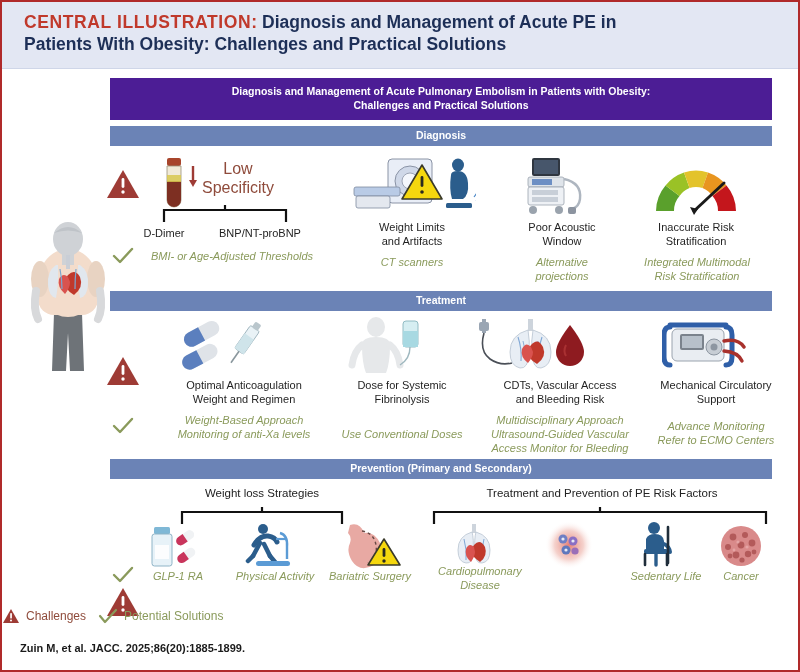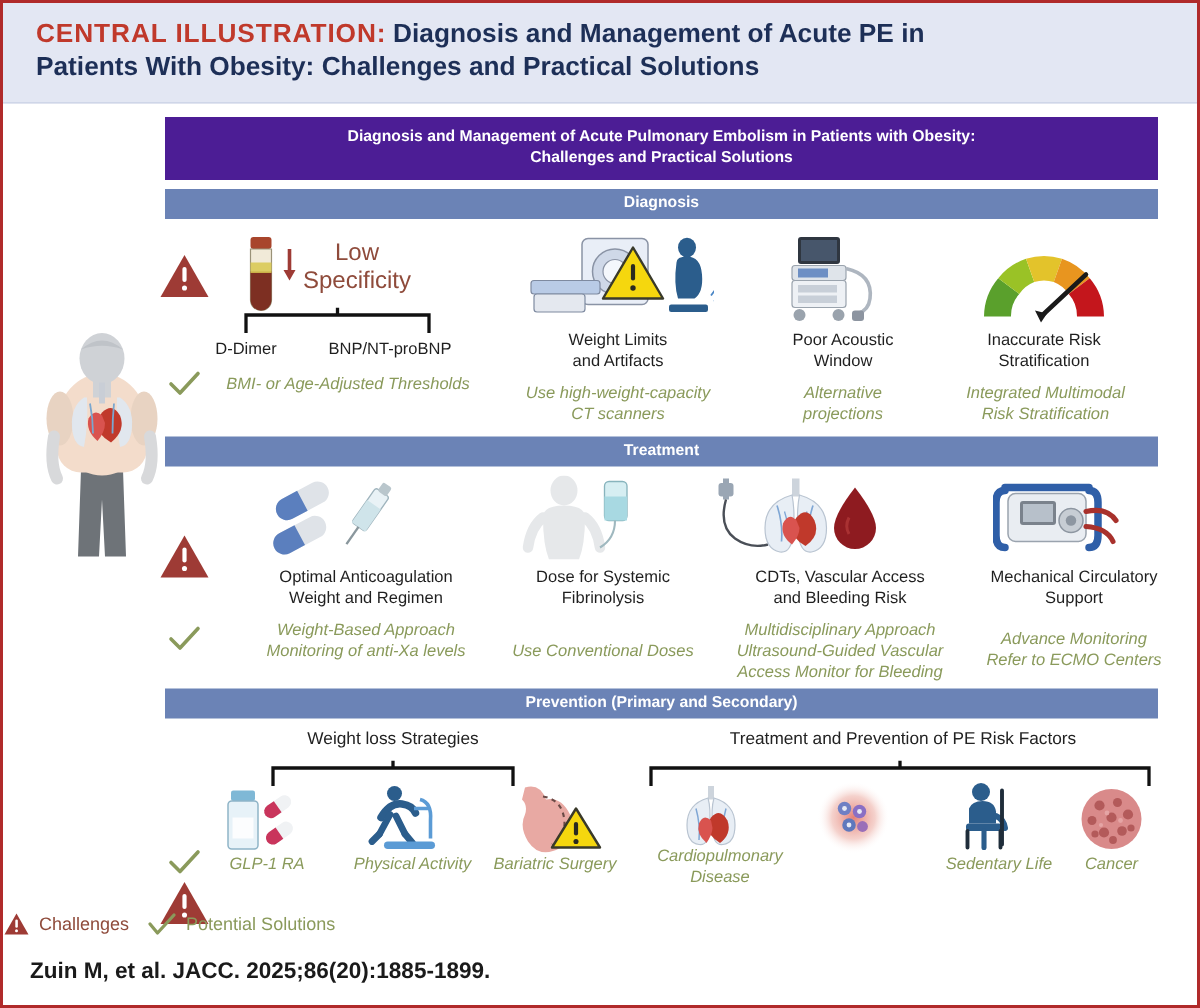--- a/index.html
+++ b/index.html
@@ -77,21 +77,21 @@
     display:flex; align-items:center; gap:12px;
   }
   .legend-item { display:flex; align-items:center; gap:6px; }
   .legend-label-challenge { font-size:12px; color:#8f4b3b; }
   .legend-label-solution  { font-size:12px; color:#8a9a5b; }
 
   .citation {
     position:absolute; left:0; right:0; bottom:0; height:46px;
     display:flex; align-items:center;
     padding-left:18px;
-    font-size:15px; font-weight:bold; color:#1a1a1a;
+    font-size:11px; font-weight:bold; color:#1a1a1a;
     background:#ffffff;
     border-top:1px solid #ffffff;
   }
 </style>
 </head>
 <body>
 
 <div class="page">
 
   <div class="header">
@@ -204,21 +204,20 @@
         <path d="M101 18 q0 -4 7 -4 q9 0 10 12 q1 12 -5 16 h-11 q-3 -10 -1 -24 Z" fill="#2b5d8c"></path>
         <rect x="96" y="46" width="26" height="5" rx="1.5" fill="#2b5d8c"></rect>
         <path d="M124 40 l3 -4 M126 44 l4 -3" stroke="#4a86c6" stroke-width="1.2"></path>
       </svg>
     </div>
     <div class="abs challenge-text" style="left:340px; top:152px; width:140px;">
       <div>Weight Limits</div>
       <div>and Artifacts</div>
     </div>
     <div class="abs solution-text" style="left:330px; top:186px; width:160px;">
-      <div>Use high-weight-capacity</div>
       <div>CT scanners</div>
     </div>
 
     <div class="abs" style="left:512px; top:88px;">
       <svg width="76" height="58" viewBox="0 0 76 58">
         <rect x="18" y="1" width="28" height="18" rx="2" fill="#2f3640"></rect>
         <rect x="20" y="3" width="24" height="14" fill="#47566b"></rect>
         <rect x="14" y="20" width="36" height="10" rx="2" fill="#dfe4ea" stroke="#9aa3ad" stroke-width="0.8"></rect>
         <rect x="18" y="22" width="20" height="6" fill="#6d8fc4"></rect>
         <rect x="14" y="30" width="36" height="18" rx="2" fill="#eef1f5" stroke="#9aa3ad" stroke-width="0.8"></rect>

